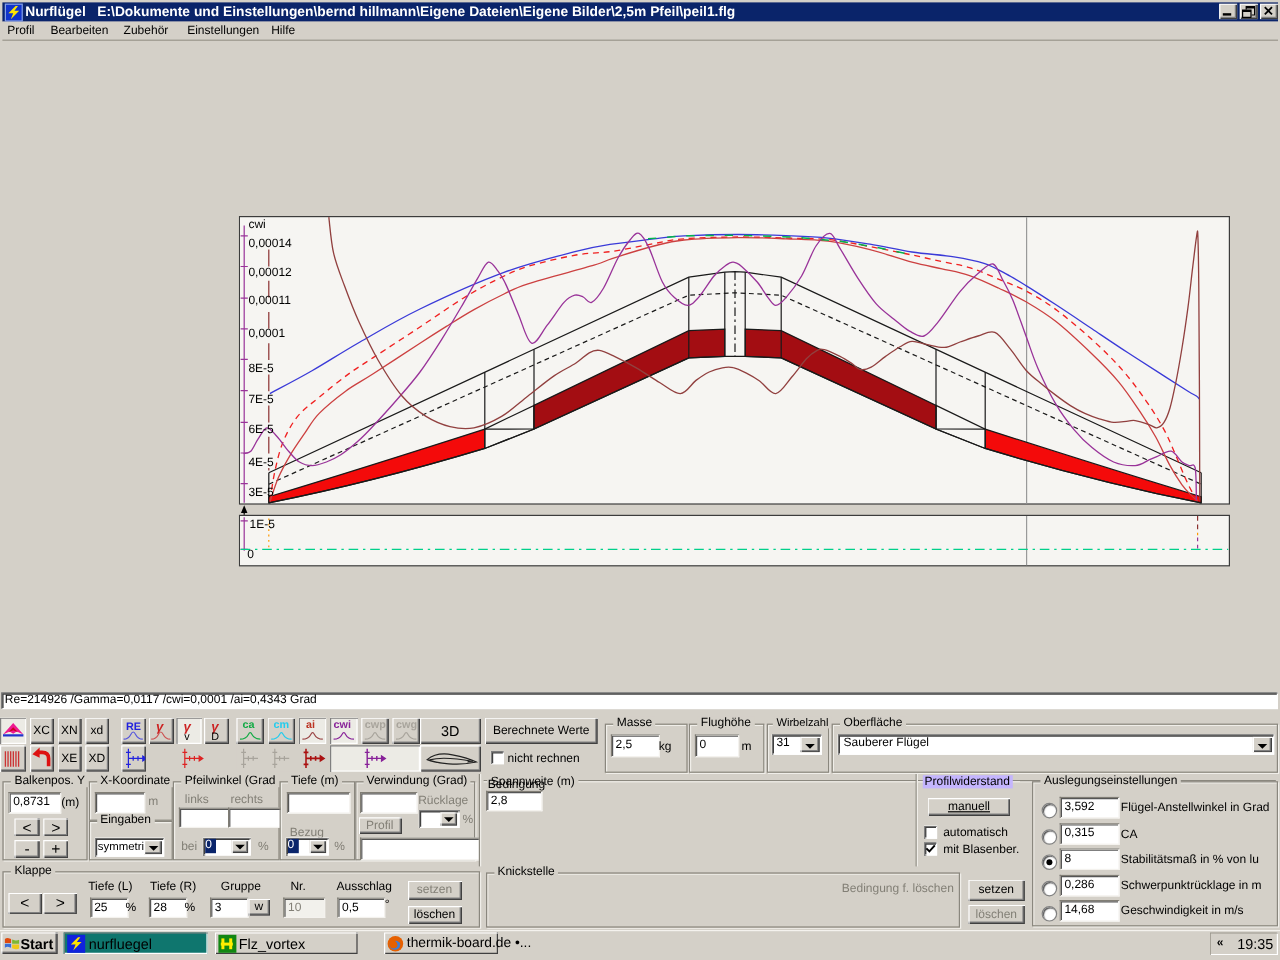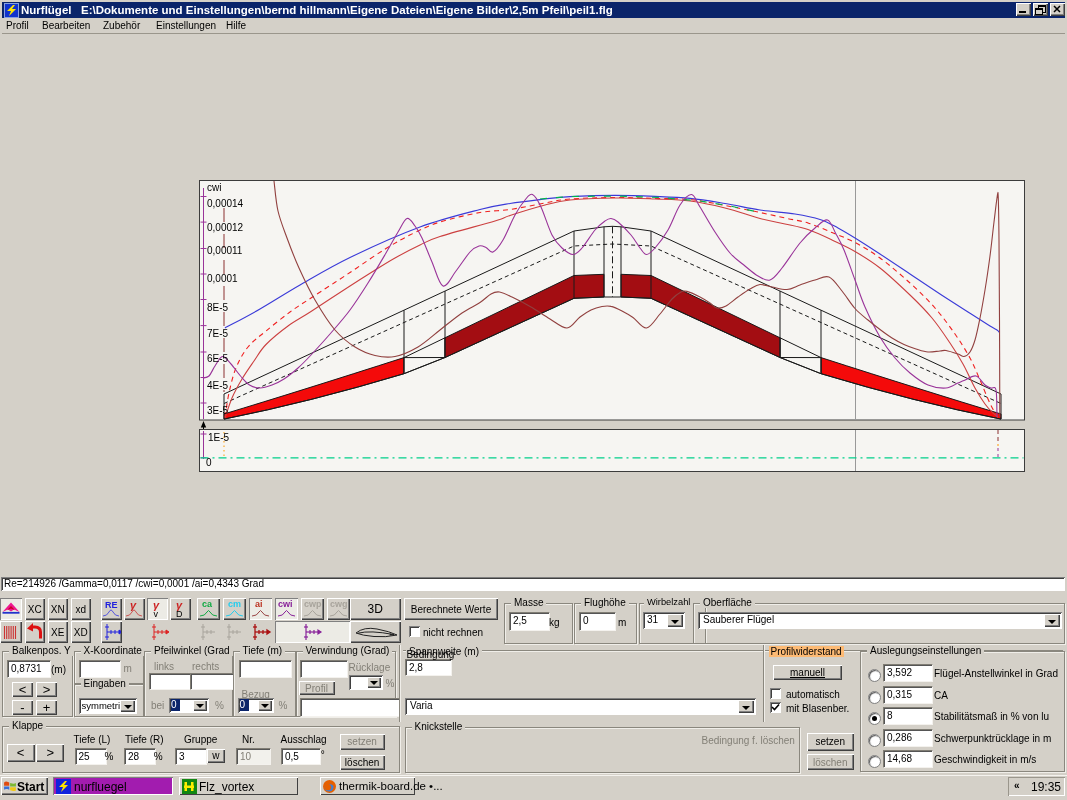--- a/index.html
+++ b/index.html
@@ -302,21 +302,21 @@
 <div class="abs gbox" style="left:504px;top:603px;width:67px;height:39px;">
   <div class="glabel">Masse</div>
   <div class="abs field" style="left:4px;top:8px;width:33px;height:15px;">2,5</div>
   <div class="abs" style="left:44px;top:13px;">kg</div>
 </div>
 <div class="abs gbox" style="left:574px;top:603px;width:61px;height:39px;">
   <div class="glabel">Flughöhe</div>
   <div class="abs field" style="left:4px;top:8px;width:29px;height:15px;">0</div>
   <div class="abs" style="left:43px;top:13px;">m</div>
 </div>
-<div class="abs gbox" style="left:639px;top:603px;width:50px;height:39px;padding-left:15px;">
+<div class="abs gbox" style="left:639px;top:603px;width:50px;height:39px;">
   <div class="glabel" style="font-size:9.3px;left:4px;">Wirbelzahl</div>
   <div class="abs combo" style="left:3px;top:8px;width:42px;height:17px;">
     <div class="abs" style="left:4px;top:2px;">31</div>
         <div class="cbtn">
           <div class="arr"></div>
         </div>
       </div>
 </div>
 <div class="abs gbox" style="left:693px;top:603px;width:370px;height:39px;">
   <div class="glabel">Oberfläche</div>
@@ -392,29 +392,23 @@
   <div class="abs field" style="left:3px;top:46px;width:92px;height:15px;"></div>
 </div>
 
 <div class="abs" style="left:399px;top:645px;width:1px;height:77px;background:#8a877e;"></div>
 <div class="abs" style="left:400px;top:645px;width:1px;height:77px;background:#f0eee9;"></div>
 <div class="abs" style="left:403px;top:650px;width:660px;height:1px;background:#8a877e;"></div>
 <div class="abs" style="left:403px;top:651px;width:660px;height:1px;background:#f0eee9;"></div>
 <div class="abs" style="left:406px;top:645.5px;background:#d4d0c8;padding:0 3px;">Spannweite (m)</div>
 <div class="abs field" style="left:405px;top:659px;width:39px;height:13px;">2,8</div>
 <div class="abs" style="left:406.5px;top:649px;">Bedingung</div>
-<div class="abs combo" style="left:405px;top:698px;width:351px;height:17px;">
-  <div class="abs" style="left:5px;top:2px;">Varia</div>
-      <div class="cbtn">
-        <div class="arr"></div>
-      </div>
-    </div>
 <div class="abs" style="left:763px;top:645px;width:1px;height:77px;background:#8a877e;"></div>
 <div class="abs" style="left:764px;top:645px;width:1px;height:77px;background:#f0eee9;"></div>
-<div class="abs" style="left:768.5px;top:645.5px;background:#fdba74;padding:0 2px;">Profilwiderstand</div>
+<div class="abs" style="left:768.5px;top:645.5px;background:#c4b5fd;padding:0 2px;">Profilwiderstand</div>
 <div class="abs" style="left:850px;top:650px;width:213px;height:1px;background:#8a877e;"></div>
 <div class="abs raised btxt" style="left:773px;top:664.5px;width:69px;height:15px;text-decoration:underline;">manuell</div>
 <div class="abs cb" style="left:770px;top:688px;"></div>
 <div class="abs" style="left:786px;top:688.5px;">automatisch</div>
 <div class="abs cb" style="left:770px;top:702px;"><svg width="11" height="11">
         <path d="M2,5 L4.5,7.5 L9,2.5" stroke="#000" stroke-width="1.6" fill="none"></path>
       </svg></div>
 <div class="abs" style="left:786px;top:702.5px;">mit Blasenber.</div>
 
 <div class="abs gbox" style="left:860px;top:651px;width:203px;height:119px;">
@@ -469,21 +463,21 @@
 <div class="abs" style="left:0;top:775px;width:1067px;height:25px;background:#d4d0c8;border-top:1px solid #f4f2ee;"></div>
 <div class="abs raised" style="left:1px;top:777px;width:47px;height:18px;">
   <svg class="abs" style="left:2px;top:2px;" width="14" height="14" viewBox="0 0 13 13">
         <path d="M1,3.2 Q2.5,2 4,2.6 L5.8,3.3 L5.8,6.3 L1,6.3 Z" fill="#e04a0e"></path>
         <path d="M6.6,3.6 L8.5,4.2 Q10.5,4.6 12,3.8 L12,6.9 L6.6,6.9 Z" fill="#7db832"></path>
         <path d="M1,7 L5.8,7 L5.8,10 L4,9.4 Q2.5,8.9 1,10 Z" fill="#3a6fd8"></path>
         <path d="M6.6,7.6 L12,7.6 L12,10.6 Q10.5,11.5 8.5,11 L6.6,10.4 Z" fill="#f0c817"></path>
       </svg>
   <div class="abs" style="left:16px;top:2.5px;font-weight:bold;font-size:12px;">Start</div>
     </div>
-<div class="abs pressed" style="left:53px;top:777px;width:119.5px;height:18px;background:#a21caf;">
+<div class="abs pressed" style="left:53px;top:777px;width:119.5px;height:18px;background:#0f766e;">
   <div class="abs" style="left:3px;top:1.5px;width:15px;height:15px;background:#1022dd;"><svg width="15" height="15" viewBox="0 0 15 15">
           <polygon points="9,2 3,8 7,8 5,13 12,6 8,6 11,2" fill="#ffe400"></polygon>
         </svg></div>
   <div class="abs" style="left:21px;top:2.5px;font-size:12px;">nurfluegel</div>
 </div>
 <div class="abs raised2" style="left:179px;top:777px;width:119px;height:18px;">
   <div class="abs" style="left:2.5px;top:1.5px;width:15px;height:15px;background:#128712;"><svg width="15" height="15" viewBox="0 0 15 15">
           <rect x="2" y="6.5" width="10" height="2.5" fill="#ffee00"></rect>
           <rect x="2.5" y="3" width="2.5" height="9" fill="#ffee00"></rect>
           <rect x="9" y="3" width="2.5" height="9" fill="#ffee00"></rect>

